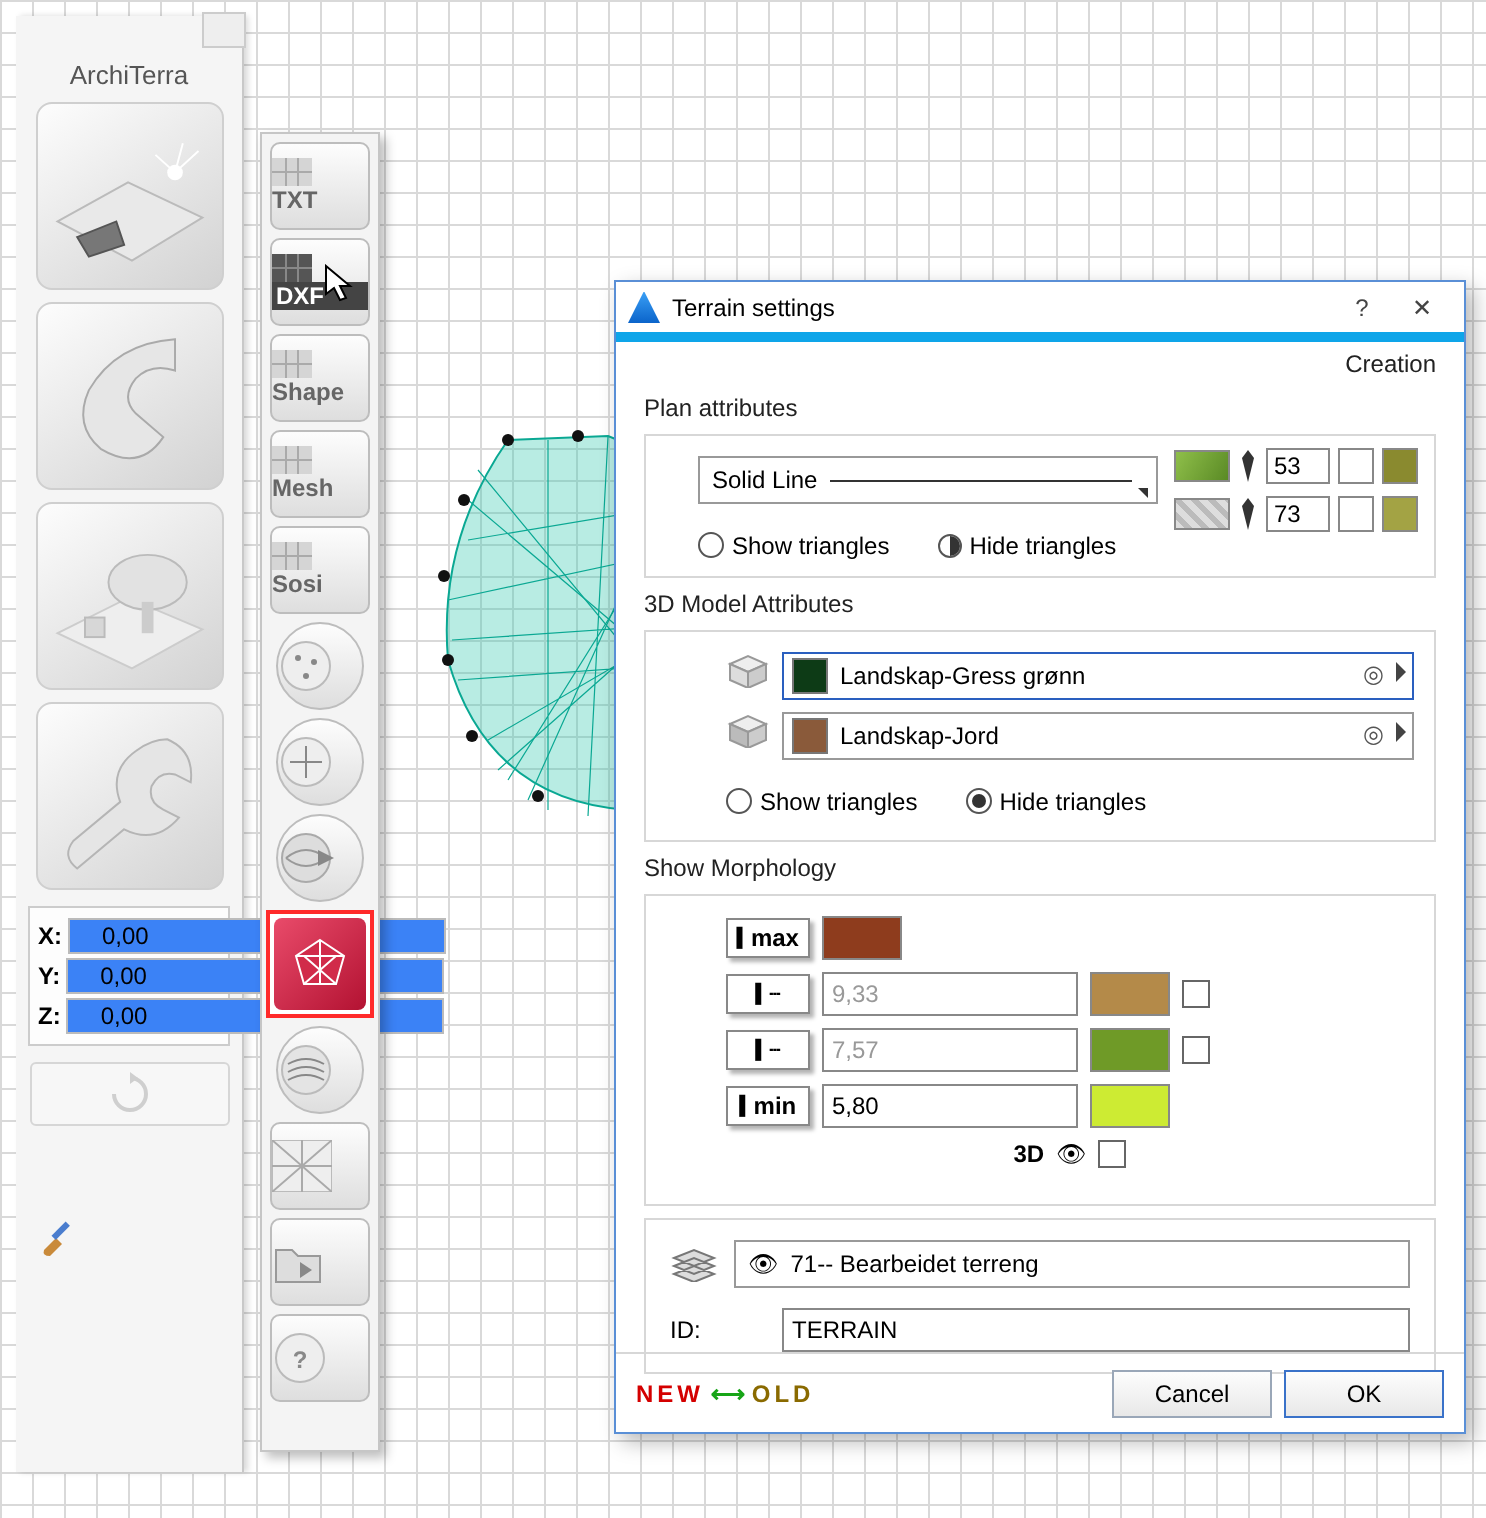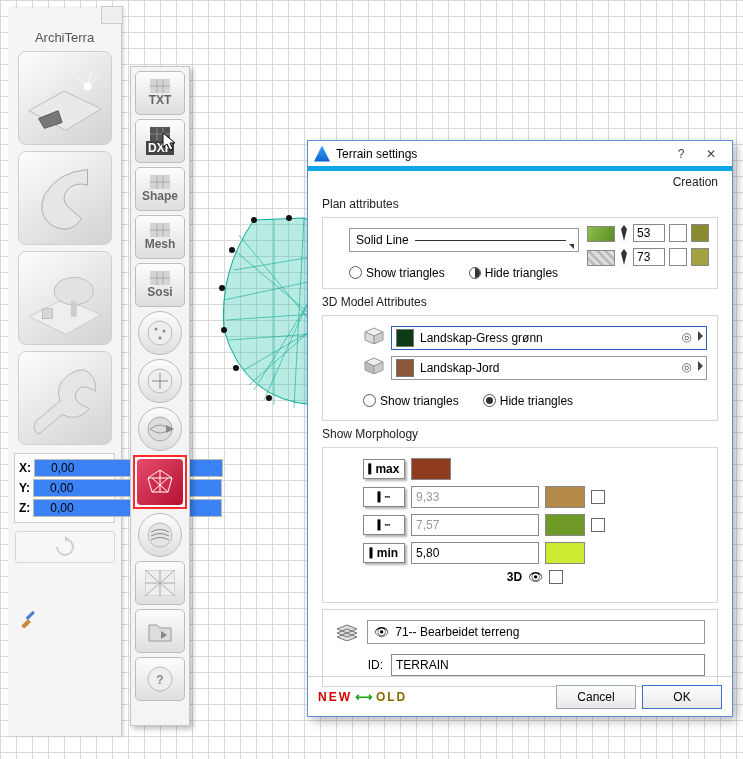--- a/index.html
+++ b/index.html
@@ -14,39 +14,39 @@
 .pal-big{width:94px;height:94px;margin:6px auto 0;background:linear-gradient(145deg,#fdfdfd,#d2d2d2);border:1px solid #cfcfcf;border-radius:8px;position:relative}
 .pal-big svg{width:100%;height:100%}
 .coord{margin:8px 6px 0;background:#fdfdfd;border:1px solid #ccc;padding:4px}
 .coord-row{display:flex;align-items:center;height:20px}
 .coord-row b{width:18px;text-align:right;font-weight:bold;padding-right:3px}
 .coord-row input{flex:1;height:18px;border:1px solid #bbb;padding:0 16px;background:#3b82f6}
 .eyedrop{position:absolute;left:11px;top:600px;width:20px;height:20px}
 .pal-refresh{width:100px;height:32px;margin:8px auto 0;border:1px solid #d6d6d6;border-radius:3px;background:#f7f7f7;display:flex;align-items:center;justify-content:center}
 
 .toolbar2{position:absolute;left:130px;top:66px;width:60px;height:660px;background:#f4f4f4;border:1px solid #c6c6c6;box-shadow:3px 3px 5px rgba(0,0,0,.25)}
-.tb-btn{width:50px;height:44px;margin:4px auto;background:linear-gradient(#fdfdfd,#dedede);border:1px solid #bdbdbd;border-radius:5px;display:flex;align-items:center;justify-content:center;font-weight:bold;font-size:10px;color:#666;flex-direction:column}
+.tb-btn{width:50px;height:44px;margin:4px auto;background:linear-gradient(#fdfdfd,#dedede);border:1px solid #bdbdbd;border-radius:5px;display:flex;justify-content:center;font-weight:bold;font-size:10px;color:#666;flex-direction:column}
 .tb-btn.round{border-radius:25px;width:44px;height:44px}
 .tb-sel{width:54px;height:54px;margin:4px auto;border:2px solid #ff2a2a;background:#fff;display:flex;align-items:center;justify-content:center}
 .tb-sel-inner{width:46px;height:46px;background:linear-gradient(135deg,#e94b6a,#b31232);border-radius:4px;display:flex;align-items:center;justify-content:center}
 
 .blob{position:absolute;left:214px;top:210px;width:170px;height:200px}
 
 .dialog{position:absolute;left:307px;top:140px;width:426px;height:577px;background:#fff;border:1px solid #5a8fd6;box-shadow:4px 4px 10px rgba(0,0,0,.28)}
 .dlg-title{height:30px;display:flex;align-items:center;padding:0 6px;border-bottom:5px solid #0ea5e9}
 .dlg-ico{width:16px;height:16px;background:linear-gradient(#3a9ff5,#0962c9);margin-right:6px;clip-path:polygon(50% 0,100% 100%,0 100%)}
 .dlg-title span{flex:1;font-size:12px}
 .dlg-title .hbtn{width:30px;height:24px;display:flex;align-items:center;justify-content:center;color:#444}
 .dlg-sub{text-align:right;padding:4px 14px 2px;font-size:12px;color:#222}
 .section{margin:6px 14px}
 .sec-label{font-size:12px;color:#222;margin-bottom:6px}
 .inset{border:1px solid #d7d7d7;padding:10px 10px 12px 26px}
 .line-sel{height:24px;border:1px solid #999;background:#fff;display:flex;align-items:center;padding:0 6px;position:relative;width:230px}
 .line-sel .tri{position:absolute;right:4px;bottom:2px;width:0;height:0;border-left:5px solid transparent;border-top:5px solid #333}
-.pen-row{position:absolute;display:flex;align-items:flex-end;gap:4px}
+.pen-row{position:absolute;display:flex;align-items:center;gap:4px}
 .sw{width:28px;height:16px;border:1px solid #888}
 .pen-inp{width:32px;height:18px;border:1px solid #888;text-align:left;padding:0 3px;background:#fff}
 .chip{width:18px;height:18px;border:1px solid #888}
 .radio-row{display:flex;gap:24px;margin-top:12px;font-size:11px;align-items:center}
 .radio{width:13px;height:13px;border:1px solid #555;border-radius:50%;display:inline-block;margin-right:4px;vertical-align:-2px;position:relative}
 .radio.checked::after{content:"";position:absolute;left:2px;top:2px;width:7px;height:7px;border-radius:50%;background:#333}
 .half{display:inline-block;width:12px;height:12px;border:1px solid #555;border-radius:50%;position:relative;margin-right:4px;vertical-align:-2px;overflow:hidden}
 .half::after{content:"";position:absolute;right:0;top:0;width:50%;height:100%;background:#333}
 .mat-row{display:flex;height:26px;gap:6px;margin-bottom:4px}
 .mat-ico{width:22px;height:18px}
@@ -372,21 +372,21 @@
       <div class="layer-row">
         <svg width="24" height="18">
             <path d="M2 6 L12 2 L22 6 L12 10 Z M2 10 L12 6 L22 10 L12 14 Z M2 14 L12 10 L22 14 L12 18 Z" fill="#ddd" stroke="#777"></path>
           </svg>
         <div class="layer-sel">
           <span style="margin-right:6px">👁</span>
           <span>71-- Bearbeidet terreng</span>
         </div>
       </div>
       <div class="id-row">
-        <span style="width:48px;text-align:right">ID:</span>
+        <span style="width:48px;">ID:</span>
         <input value="TERRAIN" style="">
       </div>
     </div>
   </div>
 
   <div class="dlg-foot">
     <span class="newold">
       <span class="n">NEW</span><span class="a"> ⟷ </span><span class="o">OLD</span>
     </span>
     <span class="sp"></span>

